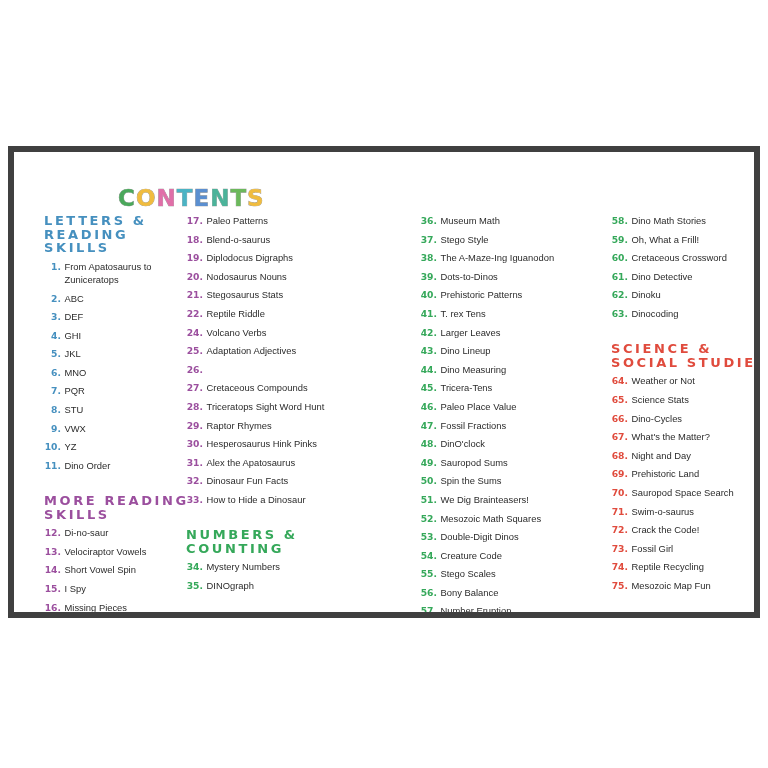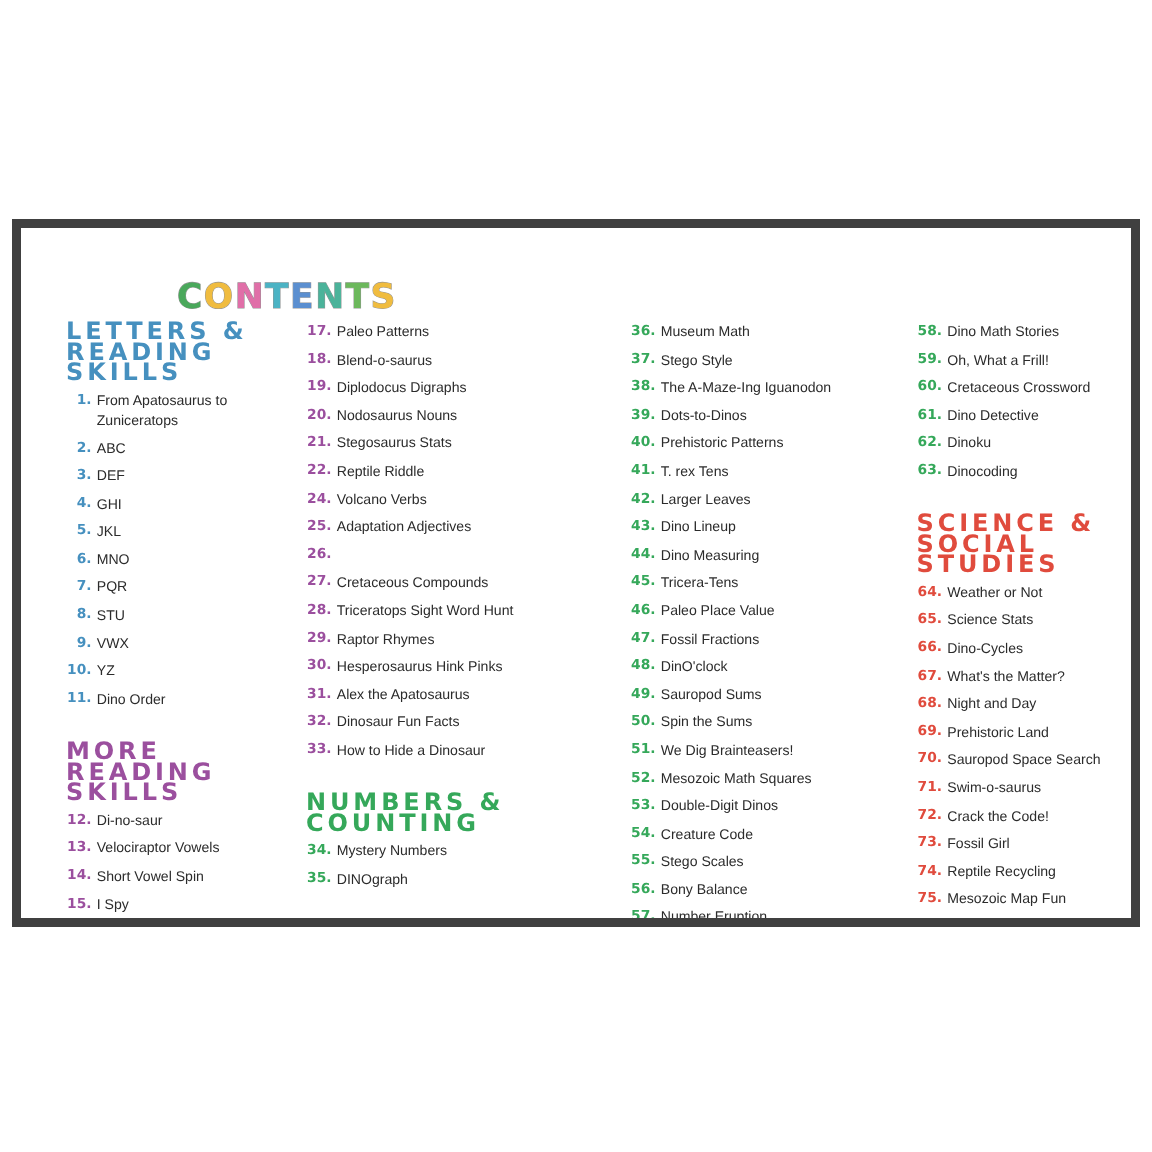--- a/index.html
+++ b/index.html
@@ -41,29 +41,29 @@
     -webkit-text-stroke: 0.7px rgba(60,60,60,0.55);
     paint-order: stroke fill;
   }
 
   
   .col {
     position: absolute;
     top: 62px;
   }
   #col1 { left: 30px;  width: 148px; }
-  #col2 { left: 190px; width: 196px; }
+  #col2 { left: 172px; width: 196px; }
   #col3 { left: 406px; width: 176px; }
   #col4 { left: 597px; width: 172px; }
 
   
   .sec-head {
     font-family: "DejaVu Sans", sans-serif;
     font-weight: 700;
-    font-size: 16px;
+    font-size: 13px;
     letter-spacing: 2.6px;
     line-height: 13.5px;
     text-transform: uppercase;
     margin: 0 0 5px 0;
     white-space: pre-line;
   }
   .sec-head.spaced { margin-top: 22px; }
 
   
   .entry {

